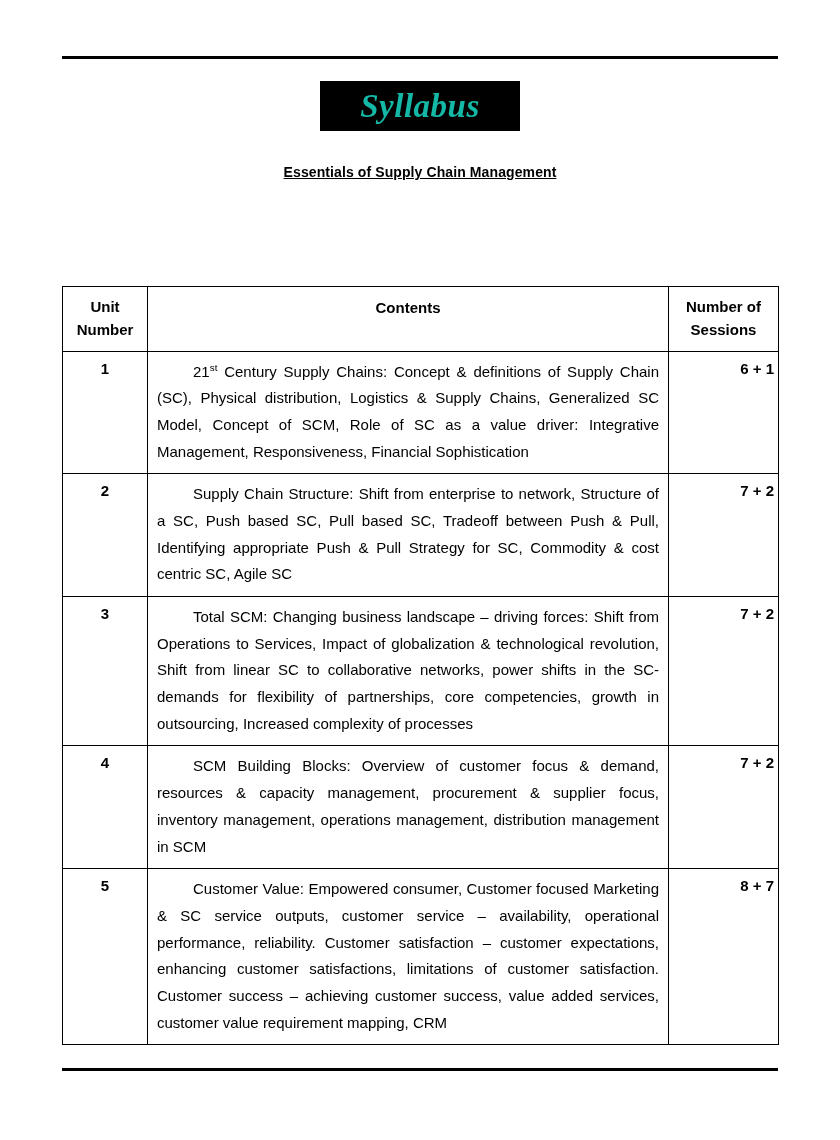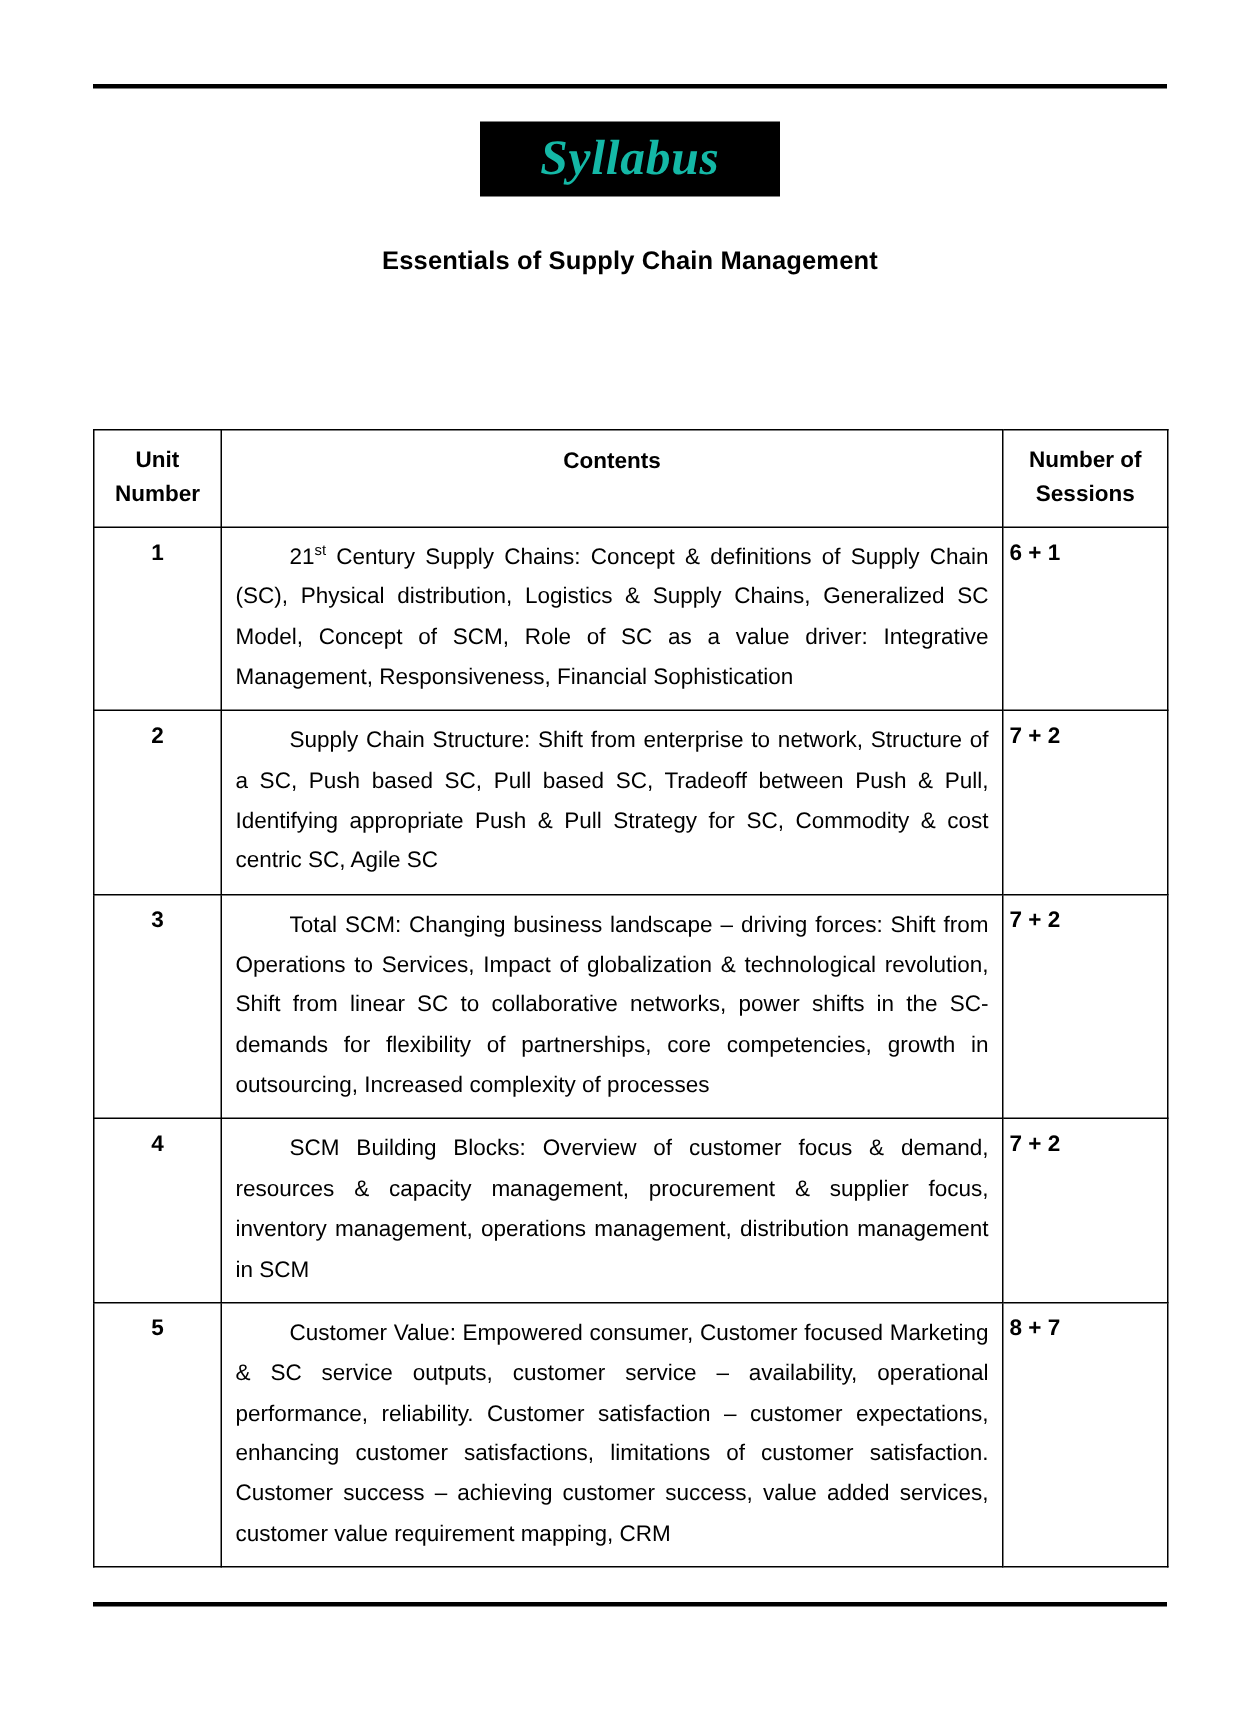--- a/index.html
+++ b/index.html
@@ -58,25 +58,26 @@
 
   
   .heading-block {
     position: absolute;
     left: 62px;
     top: 164px;
     width: 716px;
     text-align: center;
   }
   .h-main {
-    font-size: 17px;
+    font-size: 14px;
     font-weight: bold;
     letter-spacing: 0.1px;
     margin: 0 0 14px 0;
     line-height: 1.15;
+    text-decoration: underline;
   }
   .h-sub1 {
     font-size: 16px;
     font-weight: bold;
     margin: 0 0 12px 0;
     line-height: 1.15;
   }
   .h-sub2 {
     font-size: 16px;
     font-weight: bold;
@@ -114,21 +115,21 @@
     padding-top: 9px;
   }
 
   td.unit-cell {
     text-align: center;
     font-size: 15px;
     font-weight: bold;
     padding: 8px 4px 4px 4px;
   }
   td.sess-cell {
-    text-align: left;
+    text-align: right;
     font-size: 15px;
     font-weight: bold;
     padding: 8px 4px 4px 4px;
   }
   td.content-cell {
     font-size: 15px;
     text-align: justify;
     text-justify: inter-word;
     padding: 7px 9px 8px 9px;
     line-height: 1.78;

